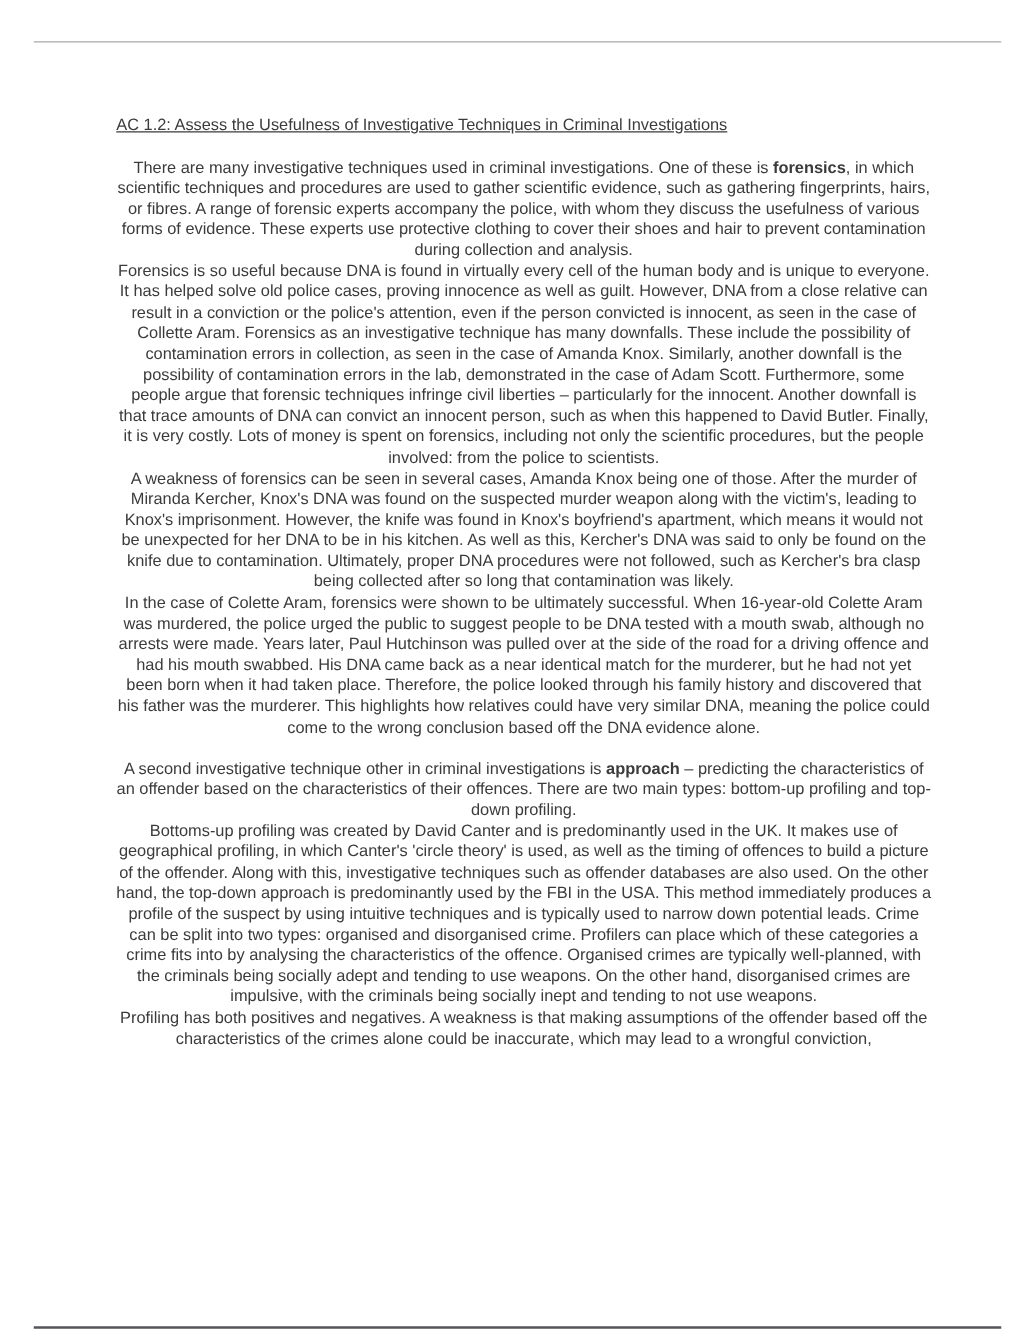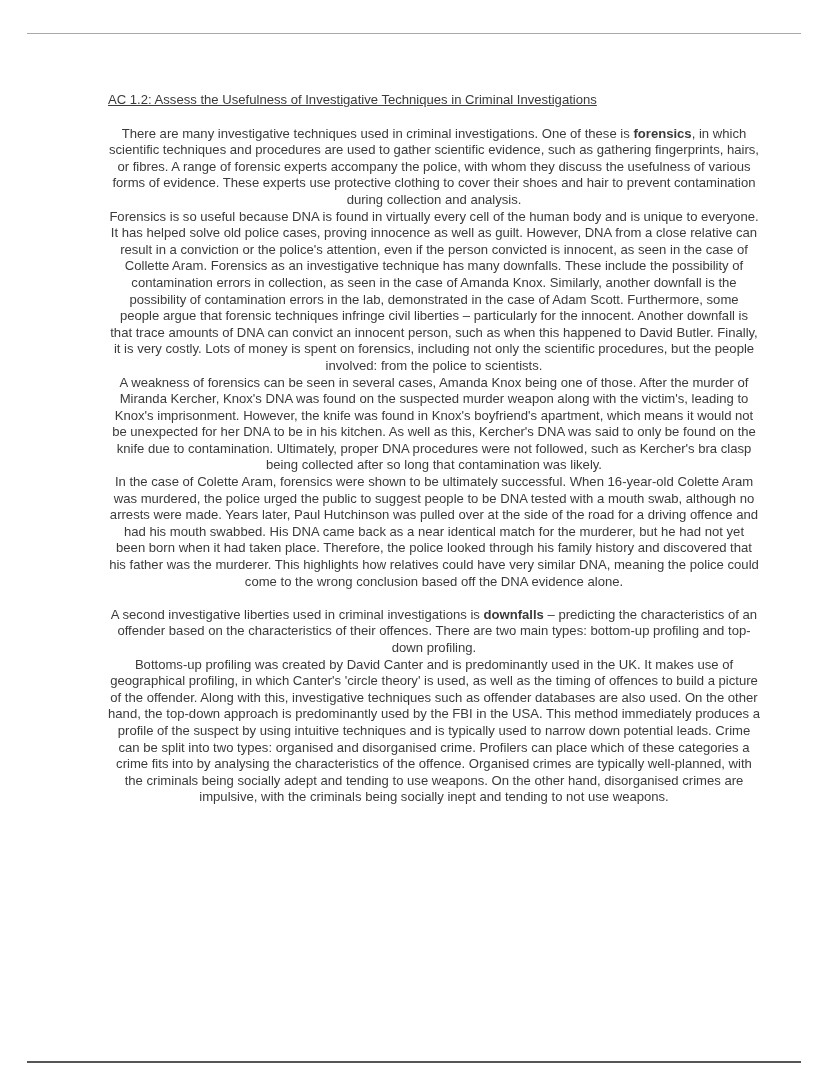--- a/index.html
+++ b/index.html
@@ -20,21 +20,21 @@
   }
   .rule-bottom {
     position: absolute;
     left: 27px;
     width: 774px;
     top: 1061px;
     height: 2px;
   }
   .content {
     position: absolute;
-    left: 108px;
+    left: 93px;
     top: 92px;
     width: 652px;
     color: #3b3b3b;
     font-size: 13.1px;
     line-height: 16.6px;
     text-rendering: optimizeLegibility;
   }
   .title {
     font-size: 13.1px;
     font-weight: normal;
@@ -52,18 +52,19 @@
 <div class="rule-top" style="background: rgb(169, 169, 169);"></div>
 
 <div class="content">
   <h1 class="title">AC 1.2: Assess the Usefulness of Investigative Techniques in Criminal Investigations</h1>
   <div id="paragraphs">
       <p class="para"><span>There are many investigative techniques used in criminal investigations. One of these is </span><b>forensics</b><span>, in which scientific techniques and procedures are used to gather scientific evidence, such as gathering fingerprints, hairs, or fibres. A range of forensic experts accompany the police, with whom they discuss the usefulness of various forms of evidence. These experts use protective clothing to cover their shoes and hair to prevent contamination during collection and analysis.</span></p>
       <p class="para"><span>Forensics is so useful because DNA is found in virtually every cell of the human body and is unique to everyone. It has helped solve old police cases, proving innocence as well as guilt. However, DNA from a close relative can result in a conviction or the police's attention, even if the person convicted is innocent, as seen in the case of Collette Aram. Forensics as an investigative technique has many downfalls. These include the possibility of contamination errors in collection, as seen in the case of Amanda Knox. Similarly, another downfall is the possibility of contamination errors in the lab, demonstrated in the case of Adam Scott. Furthermore, some people argue that forensic techniques infringe civil liberties – particularly for the innocent. Another downfall is that trace amounts of DNA can convict an innocent person, such as when this happened to David Butler. Finally, it is very costly. Lots of money is spent on forensics, including not only the scientific procedures, but the people involved: from the police to scientists.</span></p>
       <p class="para"><span>A weakness of forensics can be seen in several cases, Amanda Knox being one of those. After the murder of Miranda Kercher, Knox's DNA was found on the suspected murder weapon along with the victim's, leading to Knox's imprisonment. However, the knife was found in Knox's boyfriend's apartment, which means it would not be unexpected for her DNA to be in his kitchen. As well as this, Kercher's DNA was said to only be found on the knife due to contamination. Ultimately, proper DNA procedures were not followed, such as Kercher's bra clasp being collected after so long that contamination was likely.</span></p>
       <p class="para"><span>In the case of Colette Aram, forensics were shown to be ultimately successful. When 16-year-old Colette Aram was murdered, the police urged the public to suggest people to be DNA tested with a mouth swab, although no arrests were made. Years later, Paul Hutchinson was pulled over at the side of the road for a driving offence and had his mouth swabbed. His DNA came back as a near identical match for the murderer, but he had not yet been born when it had taken place. Therefore, the police looked through his family history and discovered that his father was the murderer. This highlights how relatives could have very similar DNA, meaning the police could come to the wrong conclusion based off the DNA evidence alone.</span></p>
       <div class="spacer"></div>
-      <p class="para"><span>A second investigative liberties used in criminal investigations is </span><b>downfalls</b><span> – predicting the characteristics of an offender based on the characteristics of their offences. There are two main types: bottom-up profiling and top-down profiling.</span></p>
+      <p class="para"><span>A second investigative technique other in criminal investigations is </span><b>approach</b><span> – predicting the characteristics of an offender based on the characteristics of their offences. There are two main types: bottom-up profiling and top-down profiling.</span></p>
       <p class="para"><span>Bottoms-up profiling was created by David Canter and is predominantly used in the UK. It makes use of geographical profiling, in which Canter's 'circle theory' is used, as well as the timing of offences to build a picture of the offender. Along with this, investigative techniques such as offender databases are also used. On the other hand, the top-down approach is predominantly used by the FBI in the USA. This method immediately produces a profile of the suspect by using intuitive techniques and is typically used to narrow down potential leads. Crime can be split into two types: organised and disorganised crime. Profilers can place which of these categories a crime fits into by analysing the characteristics of the offence. Organised crimes are typically well-planned, with the criminals being socially adept and tending to use weapons. On the other hand, disorganised crimes are impulsive, with the criminals being socially inept and tending to not use weapons.</span></p>
+      <p class="para"><span>Profiling has both positives and negatives. A weakness is that making assumptions of the offender based off the characteristics of the crimes alone could be inaccurate, which may lead to a wrongful conviction,</span></p>
     </div>
 </div>
 
 <div class="rule-bottom" style="background: rgb(84, 86, 90);"></div>
 
 </body></html>

